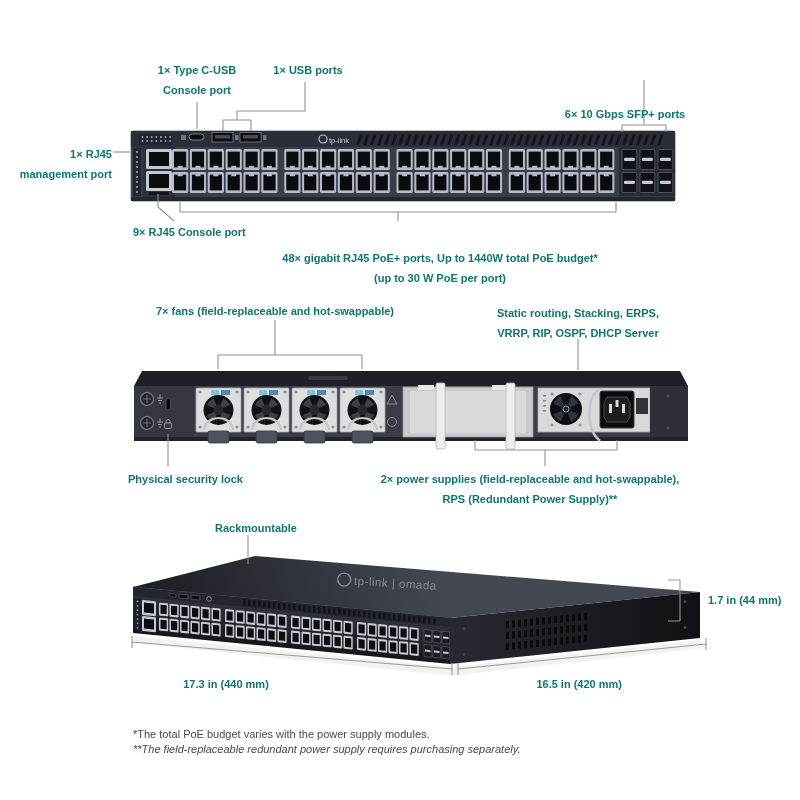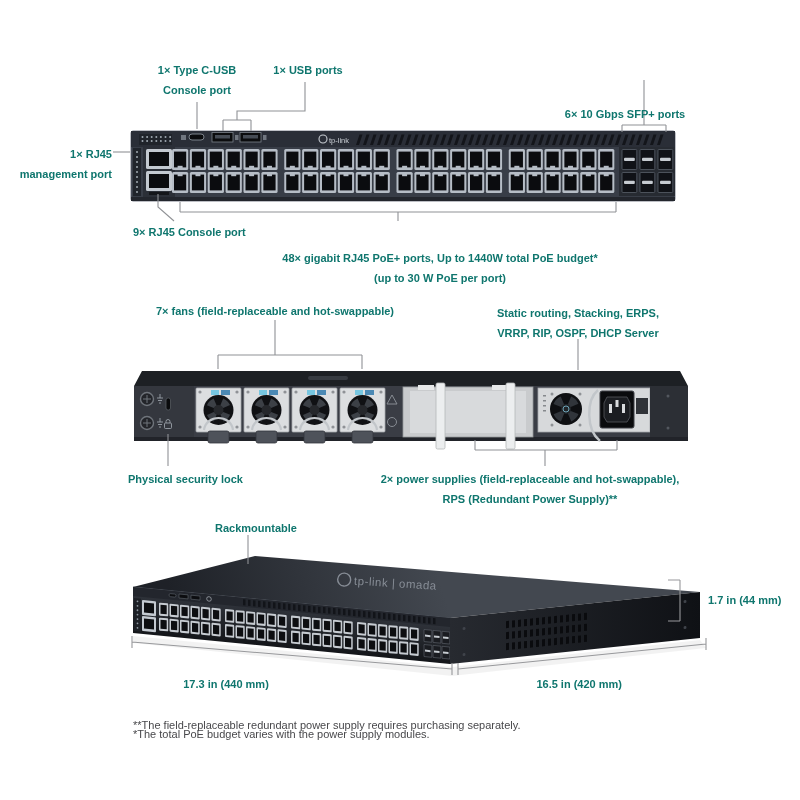--- a/index.html
+++ b/index.html
@@ -943,13 +943,13 @@
 <div class="lbl" style="left:128px;top:469px;">Physical security lock</div>
 <div class="lbl ctr" style="left:330px;top:469px;width:400px;">2× power supplies (field-replaceable and hot-swappable),
 RPS (Redundant Power Supply)**</div>
 
 <div class="lbl" style="left:215px;top:518px;">Rackmountable</div>
 <div class="lbl" style="left:708px;top:590px;">1.7 in (44 mm)</div>
 <div class="lbl ctr" style="left:156px;top:674px;width:140px;">17.3 in (440 mm)</div>
 <div class="lbl ctr" style="left:482px;top:674px;width:140px;text-align:right;">16.5 in (420 mm)</div>
 
 <div class="fnote" style="left:133px;top:727px;">*The total PoE budget varies with the power supply modules.</div>
-<div class="fnote" style="left:133px;top:718px;">**The field-replaceable redundant power supply requires purchasing separately.</div>
+<div class="fnote" style="left:133px;top:742px;font-style:italic;">**The field-replaceable redundant power supply requires purchasing separately.</div>
 
 </body></html>

